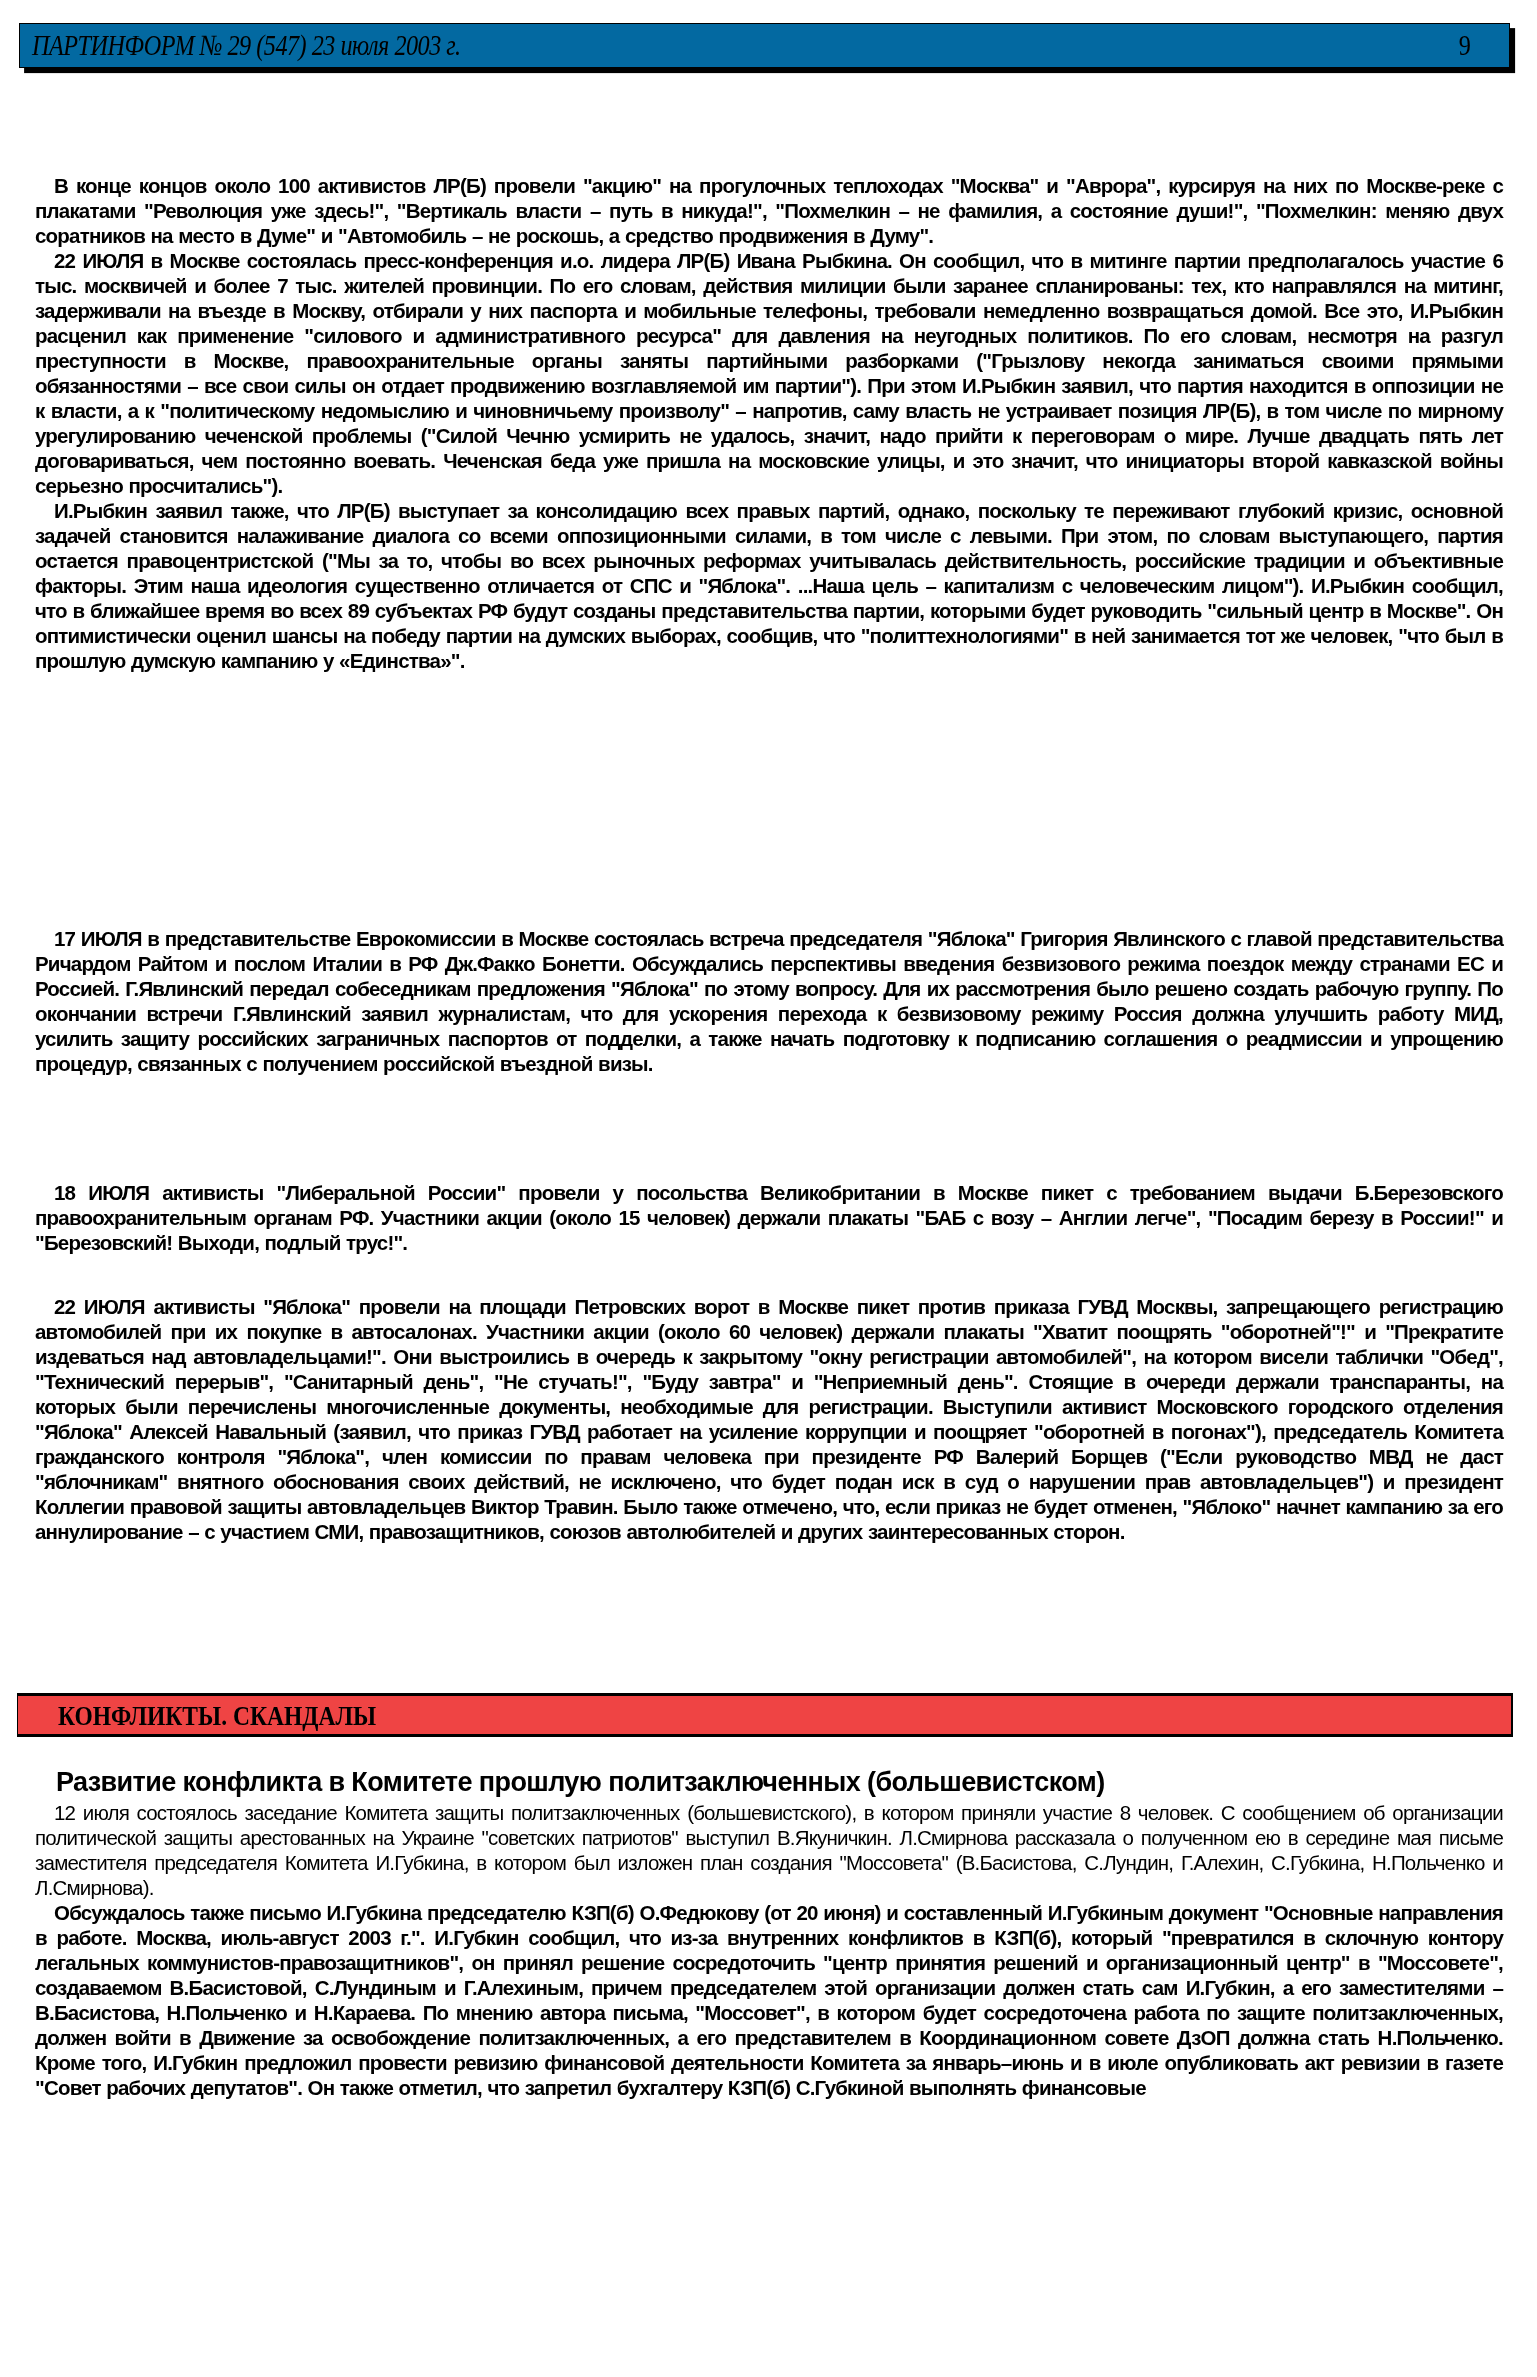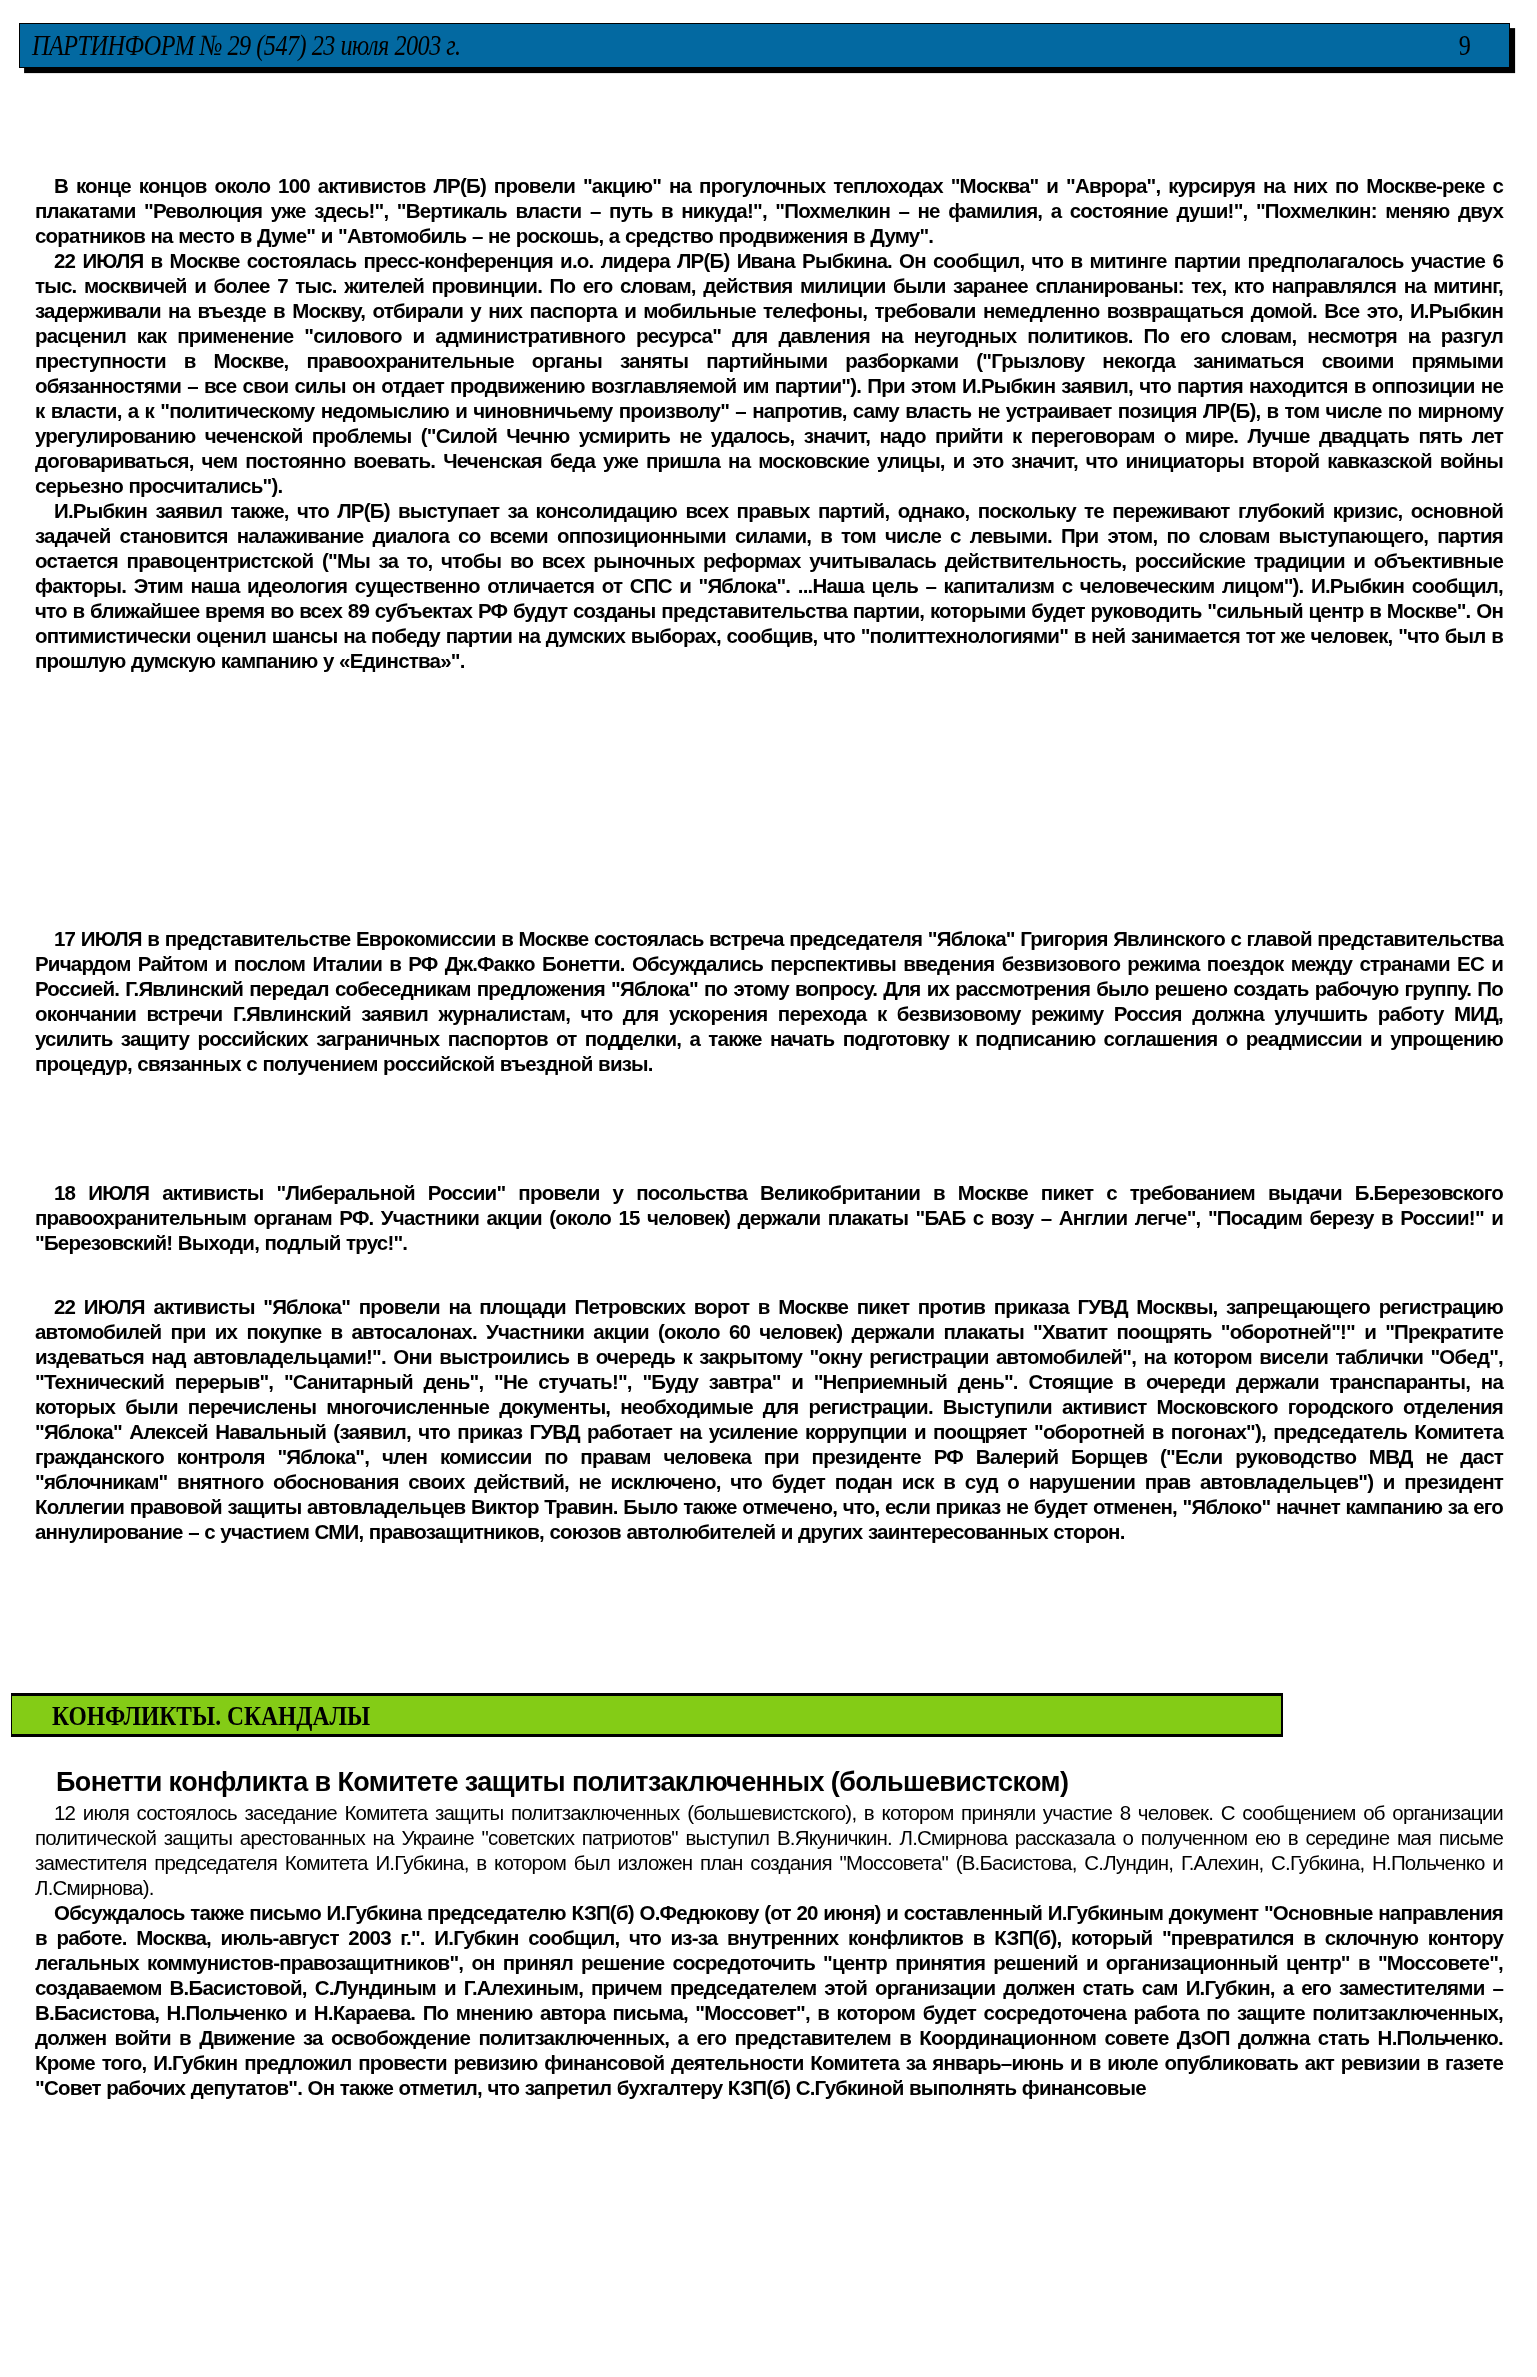--- a/index.html
+++ b/index.html
@@ -24,22 +24,22 @@
   .article {
     position: absolute; left: 35px; width: 1468px;
     font-family: "Liberation Sans", sans-serif;
     font-size: 20.5px; line-height: 25px;
     text-align: justify;
   }
   .article p { margin: 0; text-indent: 19px; }
   .bold { font-weight: bold; margin-top: 46px; }
   .condensed { letter-spacing: -0.8px; word-spacing: 0.6px; }
   .section-bar {
-    position: absolute; left: 11px; top: 1693px; width: 1272px; height: 44px;
-    background: #84cc16; border-top: 3.2px solid #000; border-bottom: 3.2px solid #000;
+    position: absolute; left: 17px; top: 1693px; width: 1496px; height: 44px;
+    background: #ef4444; border-top: 3.2px solid #000; border-bottom: 3.2px solid #000;
     border-left: 1.3px solid #000; border-right: 2.6px solid #000;
     box-sizing: border-box;
   }
   .section-bar .label {
     position: absolute; left: 40px; top: 3.8px;
     font-family: "Liberation Serif", serif; font-weight: bold;
     font-size: 28px; transform: scaleX(0.84); transform-origin: left center;
     white-space: nowrap;
   }
   .headline {
@@ -71,19 +71,19 @@
 </div>
 
 <div class="article bold condensed" style="top:1248px;">
   <p>22 ИЮЛЯ активисты "Яблока" провели на площади Петровских ворот в Москве пикет против приказа ГУВД Москвы, запрещающего регистрацию автомобилей при их покупке в автосалонах. Участники акции (около 60 человек) держали плакаты "Хватит поощрять "оборотней"!" и "Прекратите издеваться над автовладельцами!". Они выстроились в очередь к закрытому "окну регистрации автомобилей", на котором висели таблички "Обед", "Технический перерыв", "Санитарный день", "Не стучать!", "Буду завтра" и "Неприемный день". Стоящие в очереди держали транспаранты, на которых были перечислены многочисленные документы, необходимые для регистрации. Выступили активист Московского городского отделения "Яблока" Алексей Навальный (заявил, что приказ ГУВД работает на усиление коррупции и поощряет "оборотней в погонах"), председатель Комитета гражданского контроля "Яблока", член комиссии по правам человека при президенте РФ Валерий Борщев ("Если руководство МВД не даст "яблочникам" внятного обоснования своих действий, не исключено, что будет подан иск в суд о нарушении прав автовладельцев") и президент Коллегии правовой защиты автовладельцев Виктор Травин. Было также отмечено, что, если приказ не будет отменен, "Яблоко" начнет кампанию за его аннулирование – с участием СМИ, правозащитников, союзов автолюбителей и других заинтересованных сторон.</p>
 </div>
 
 <div class="section-bar">
   <span class="label">КОНФЛИКТЫ. СКАНДАЛЫ</span>
 </div>
 
-<div class="headline">Бонетти конфликта в Комитете защиты политзаключенных (большевистском)</div>
+<div class="headline">Развитие конфликта в Комитете прошлую политзаключенных (большевистском)</div>
 
 <div class="article condensed" style="top:1800px;">
   <p>12 июля состоялось заседание Комитета защиты политзаключенных (большевистского), в котором приняли участие 8 человек. С сообщением об организации политической защиты арестованных на Украине "советских патриотов" выступил В.Якуничкин. Л.Смирнова рассказала о полученном ею в середине мая письме заместителя председателя Комитета И.Губкина, в котором был изложен план создания "Моссовета" (В.Басистова, С.Лундин, Г.Алехин, С.Губкина, Н.Польченко и Л.Смирнова).</p>
   <p class="bold">Обсуждалось также письмо И.Губкина председателю КЗП(б) О.Федюкову (от 20 июня) и составленный И.Губкиным документ "Основные направления в работе. Москва, июль-август 2003 г.". И.Губкин сообщил, что из-за внутренних конфликтов в КЗП(б), который "превратился в склочную контору легальных коммунистов-правозащитников", он принял решение сосредоточить "центр принятия решений и организационный центр" в "Моссовете", создаваемом В.Басистовой, С.Лундиным и Г.Алехиным, причем председателем этой организации должен стать сам И.Губкин, а его заместителями – В.Басистова, Н.Польченко и Н.Караева. По мнению автора письма, "Моссовет", в котором будет сосредоточена работа по защите политзаключенных, должен войти в Движение за освобождение политзаключенных, а его представителем в Координационном совете ДзОП должна стать Н.Польченко. Кроме того, И.Губкин предложил провести ревизию финансовой деятельности Комитета за январь–июнь и в июле опубликовать акт ревизии в газете "Совет рабочих депутатов". Он также отметил, что запретил бухгалтеру КЗП(б) С.Губкиной выполнять финансовые</p>
 </div>
 
 
 </body></html>

